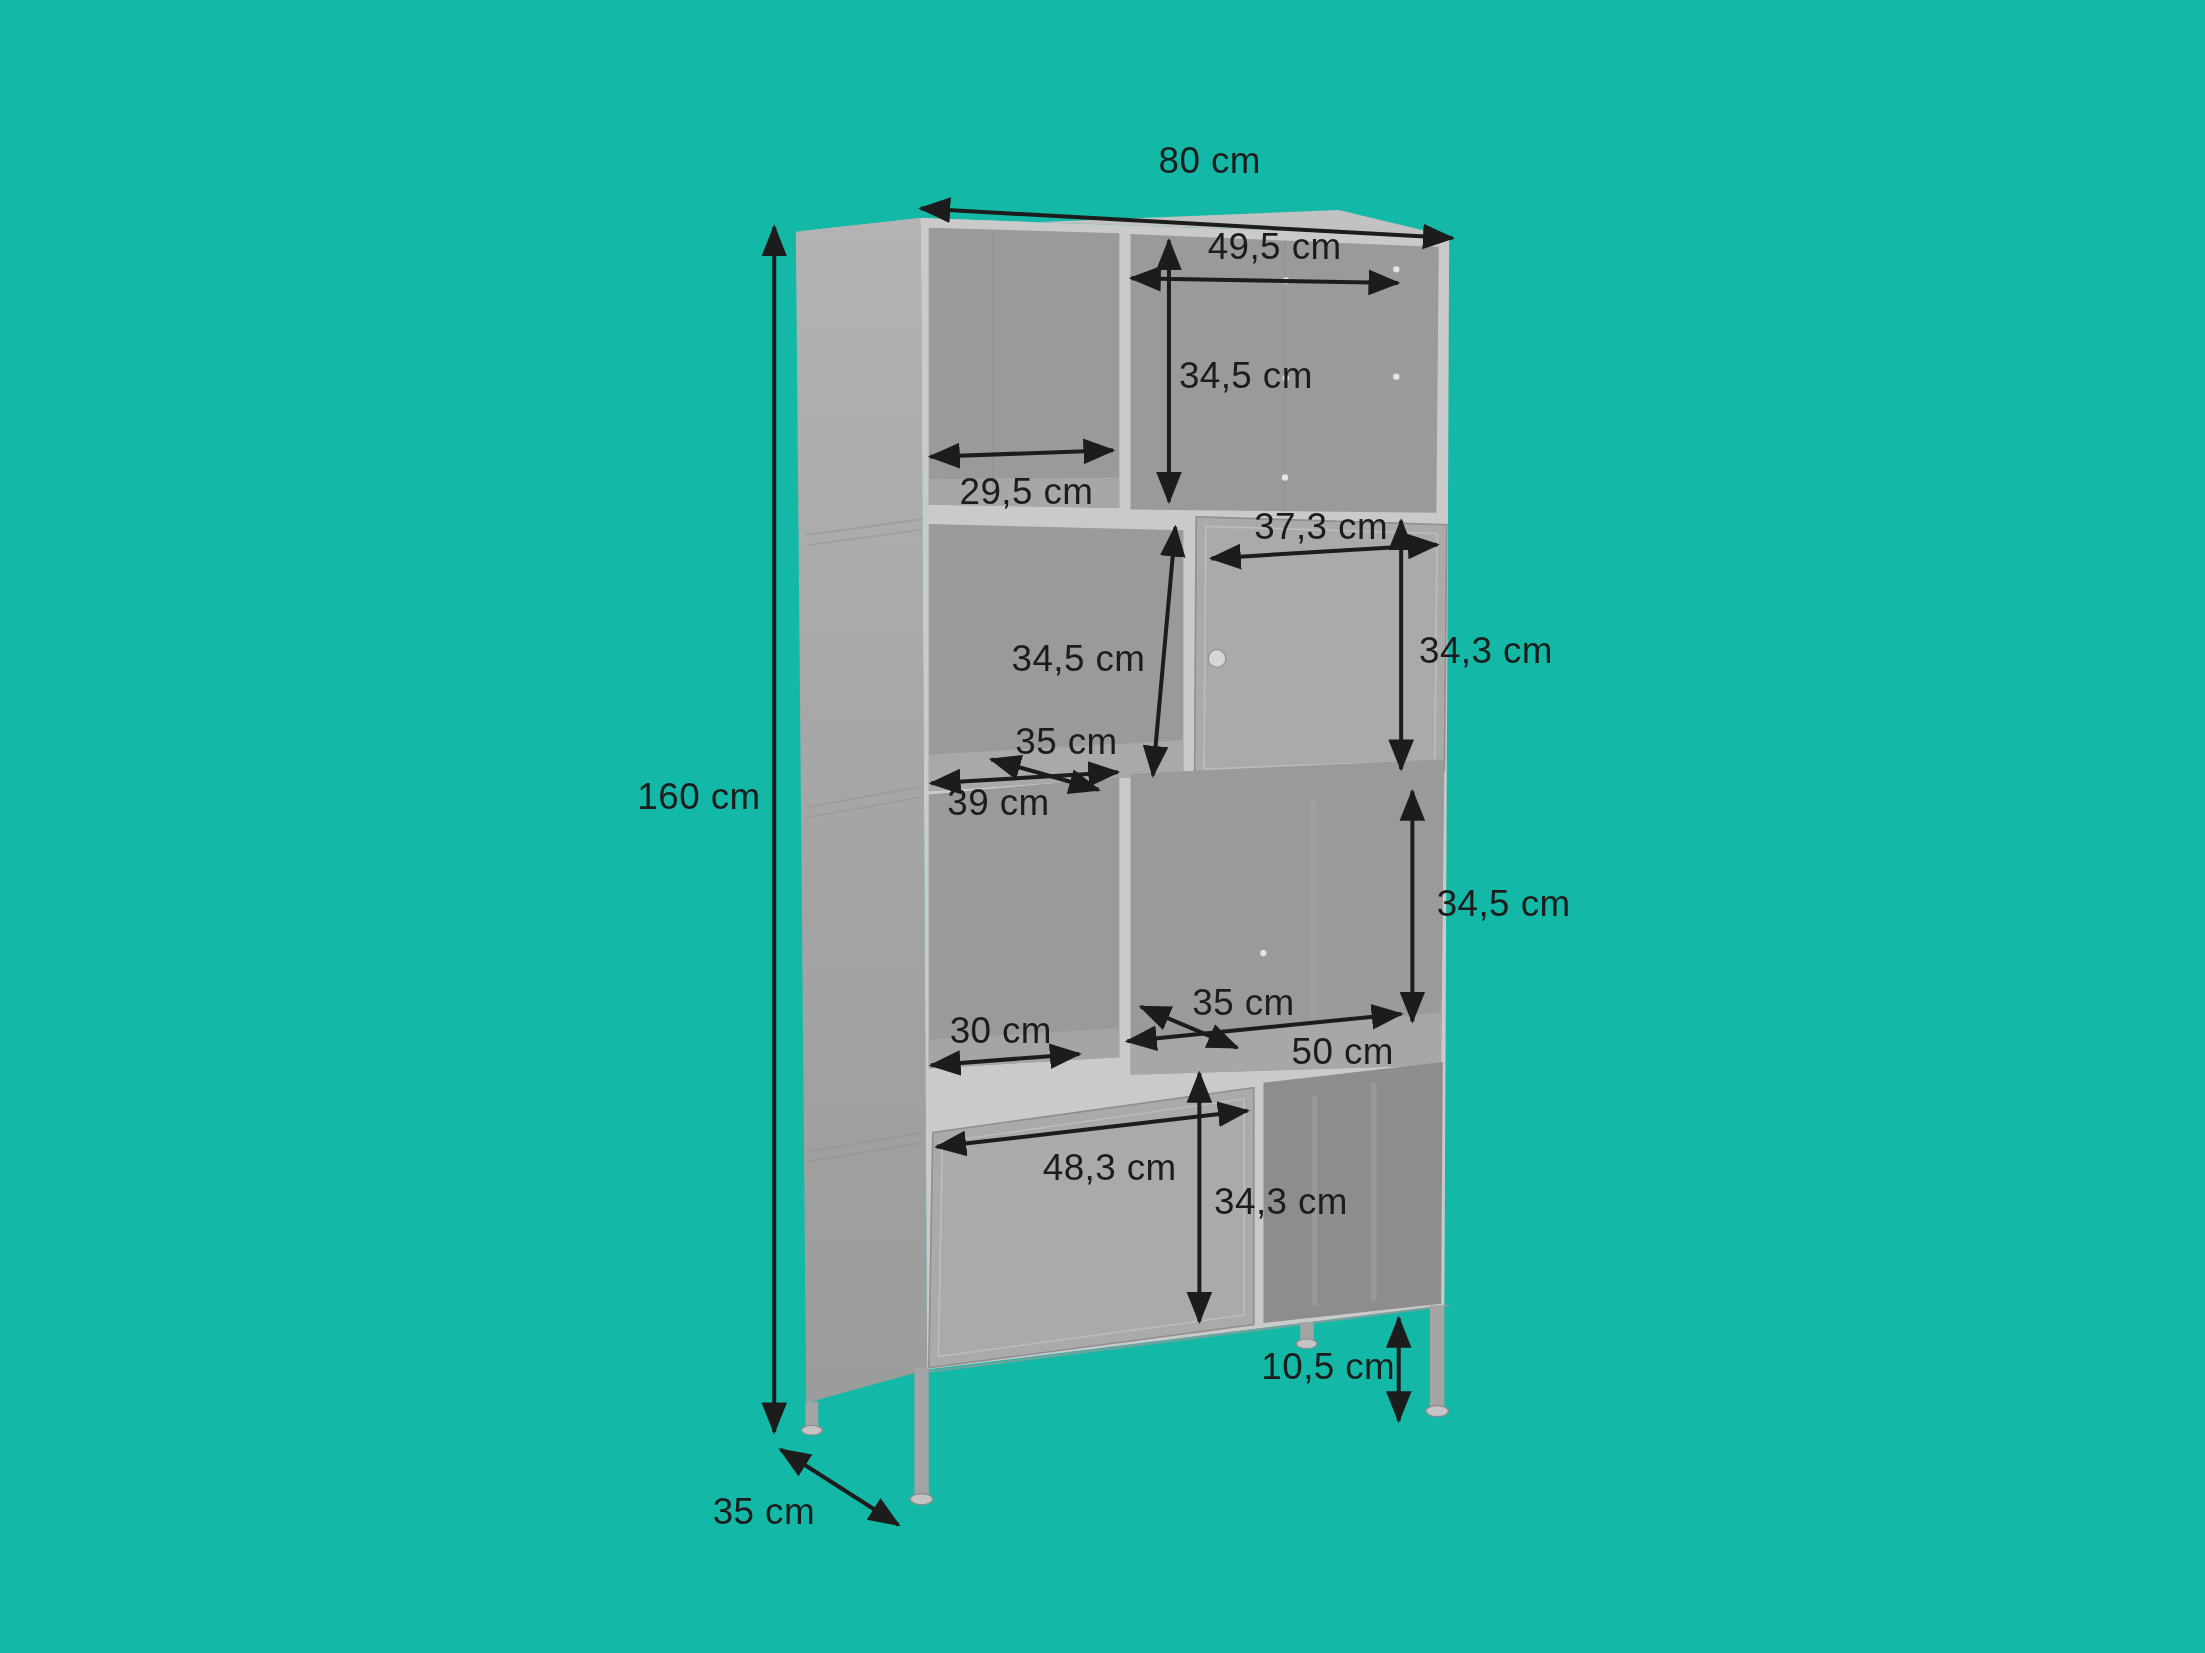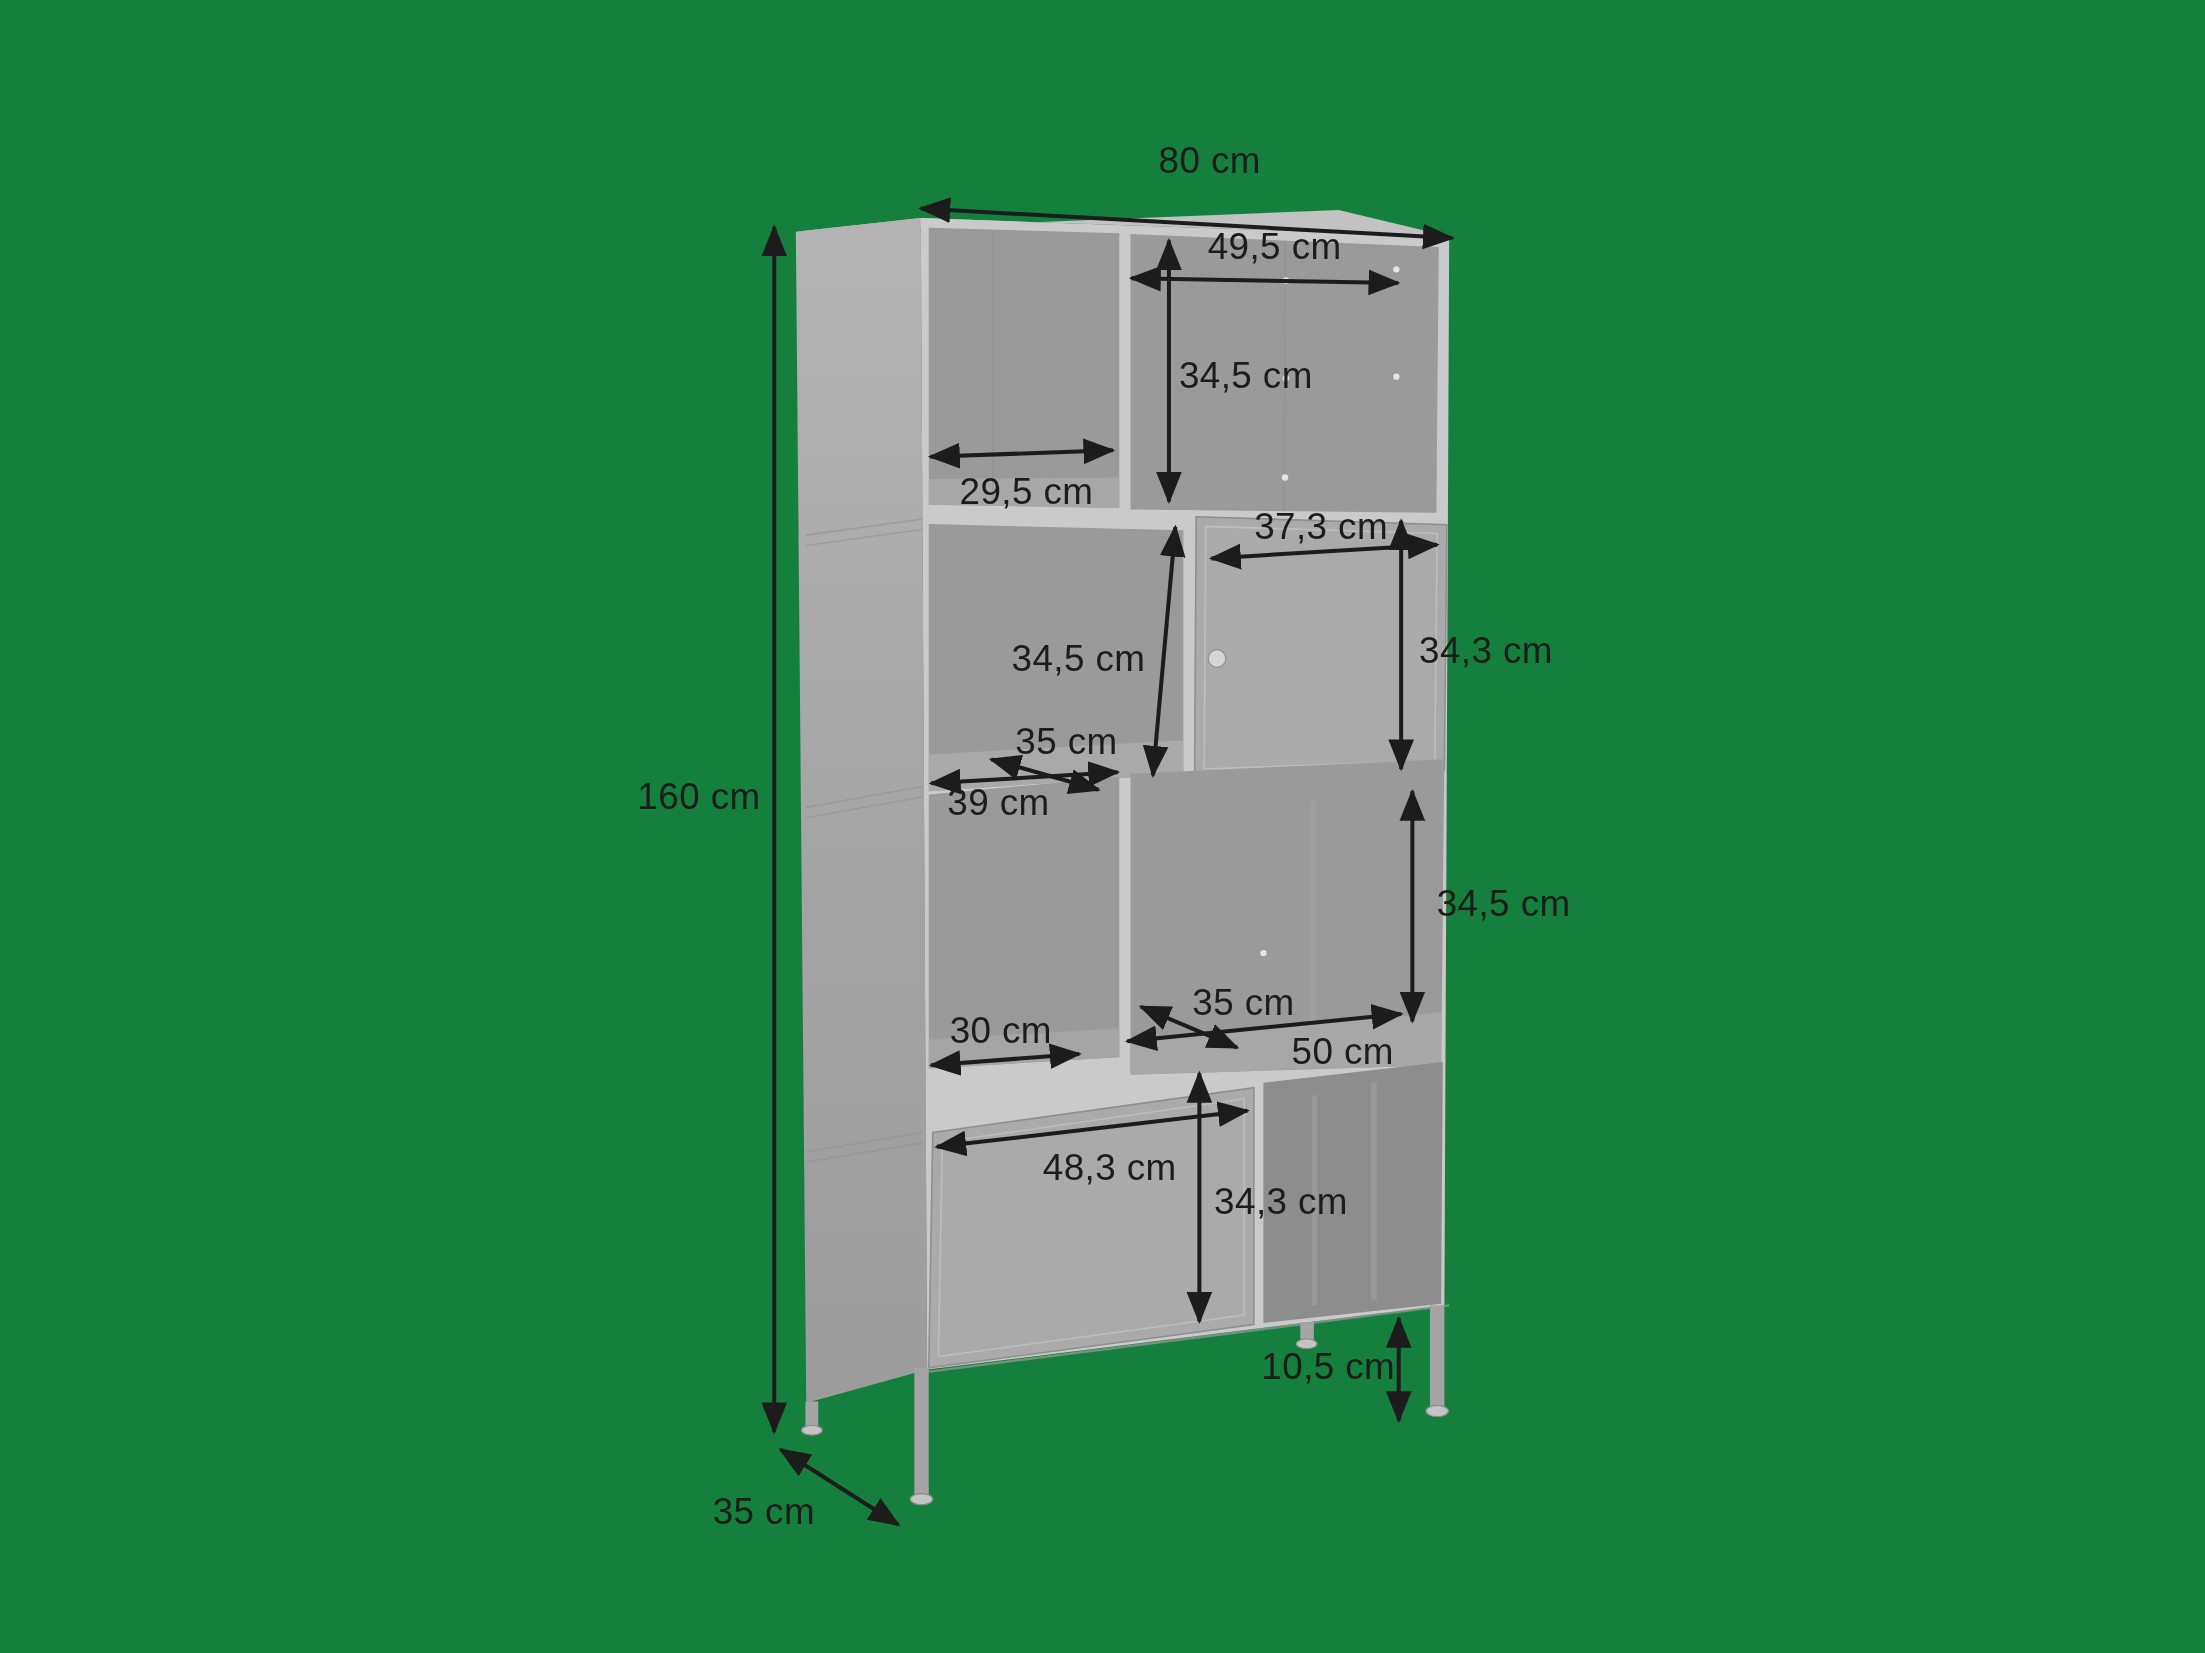--- a/index.html
+++ b/index.html
@@ -1,16 +1,16 @@
 <!DOCTYPE html>
 <html style="font-size:13px"><head>
 <meta charset="utf-8">
 <style>
   html,body{margin:0;padding:0;background:#ffffff;}
-  #stage{position:relative;width:2205px;height:1654px;background:#15803d;overflow:hidden;
+  #stage{position:relative;width:2205px;height:1654px;background:#14b8a6;overflow:hidden;
          font-family:"Liberation Sans", sans-serif;}
   svg{position:absolute;left:0;top:0;}
   .dim-label{font-family:"Liberation Sans", sans-serif;font-size:46px;font-weight:500;
              fill:#1c1c1c;letter-spacing:0.5px;}
   .dim-line{stroke:#1c1c1c;stroke-width:5;fill:none;}
   .frame{fill:#cacaca;}
   .side{fill:url(#sideGrad);}
   .topface{fill:#c2c2c2;}
   .interior{fill:#9a9a9a;}
   .interior-dark{fill:#8d8d8d;}

